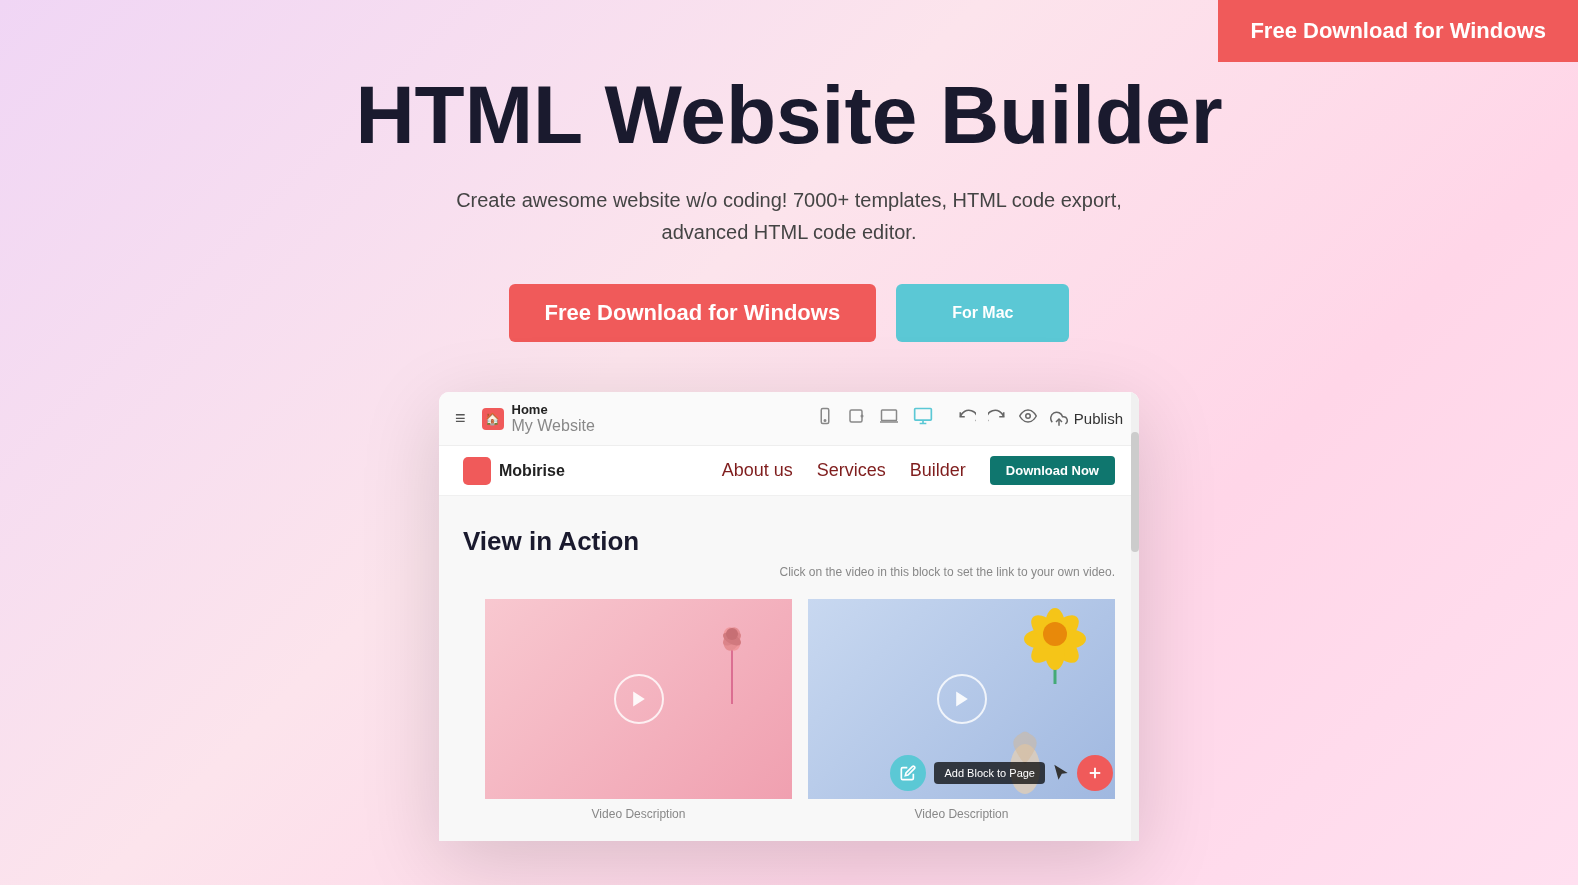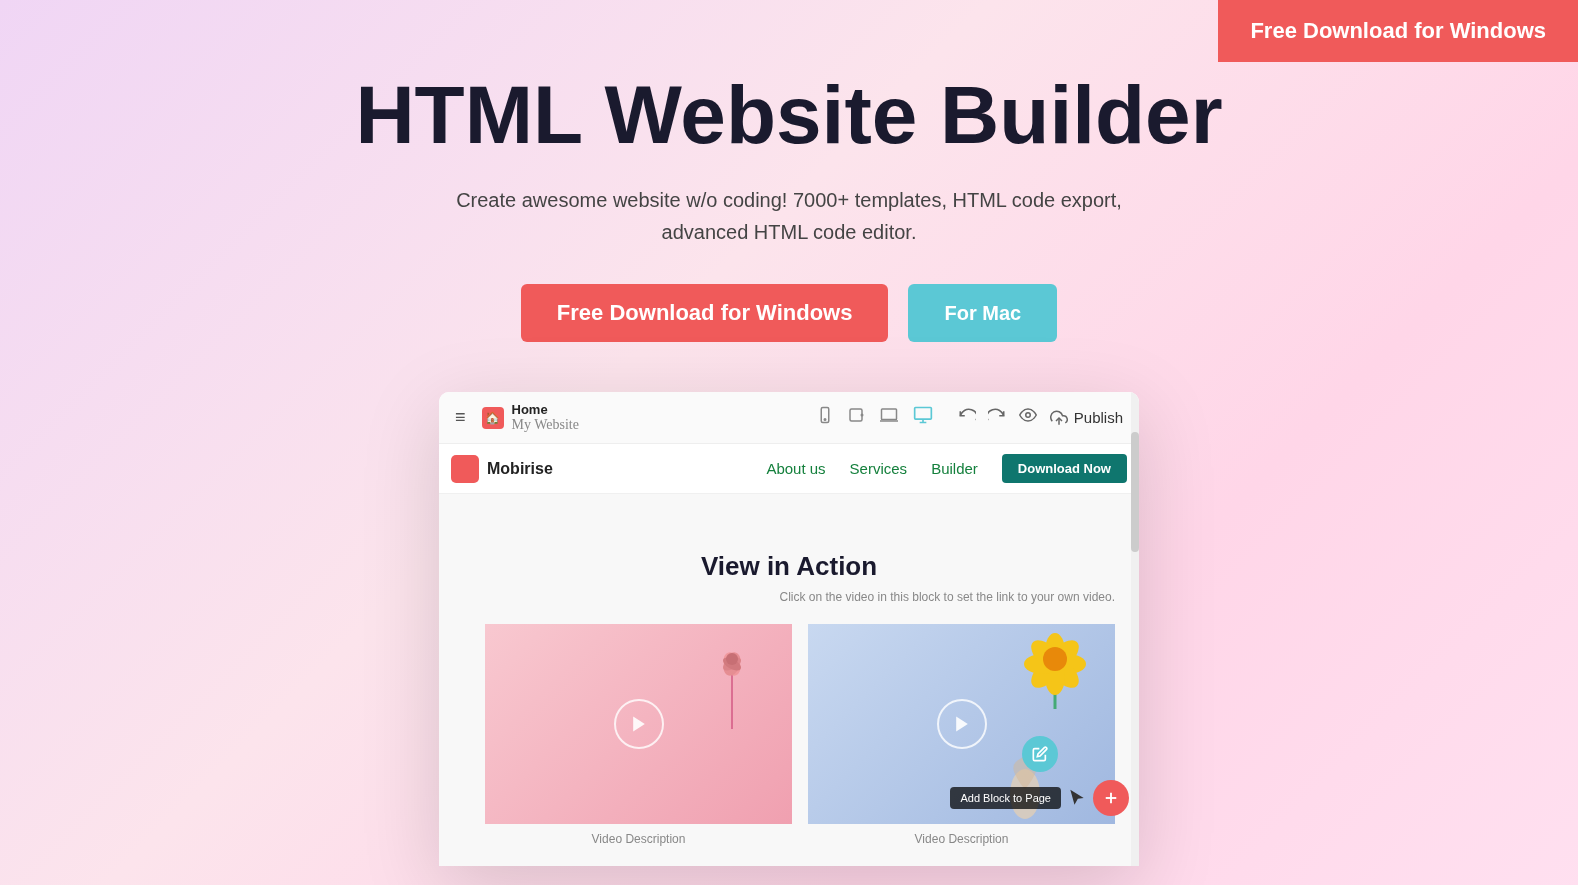--- a/index.html
+++ b/index.html
@@ -68,23 +68,23 @@
       font-weight: 700;
       padding: 16px 36px;
       border: none;
       border-radius: 6px;
       cursor: pointer;
     }
 
     .btn-mac {
       background: #5bc8d5;
       color: white;
-      font-size: 20px;
+      font-size: 16px;
       font-weight: 700;
-      padding: 16px 36px;
+      padding: 16px 56px;
       border: none;
       border-radius: 6px;
       cursor: pointer;
     }
 
     
     .mockup-container {
       width: 700px;
       background: white;
       border-radius: 10px 10px 0 0;
@@ -134,23 +134,22 @@
       flex-direction: column;
     }
 
     .toolbar-home-title {
       font-size: 13px;
       font-weight: 600;
       color: #222;
     }
 
     .toolbar-home-sub {
-      font-size: 14px;
+      font-size: 16px;
       color: #888;
-      font-family: Liberation Serif, serif;
     }
 
     .toolbar-device-icons {
       display: flex;
       gap: 12px;
       align-items: center;
       margin: 0 16px;
     }
 
     .device-icon {
@@ -187,21 +186,21 @@
       font-size: 15px;
       color: #333;
       font-weight: 500;
       text-align: center;
     }
 
     
     .inner-nav {
       display: flex;
       align-items: flex-end;
-      padding: 10px 12px;
+      padding: 10px 24px;
       background: white;
       border-bottom: 1px solid #f0f0f0;
     }
 
     .inner-logo {
       display: flex;
       align-items: center;
       gap: 8px;
       margin-right: auto;
     }
@@ -219,22 +218,22 @@
       color: #222;
     }
 
     .inner-nav-links {
       display: flex;
       align-items: center;
       gap: 24px;
     }
 
     .inner-nav-link {
-      font-size: 15px;
-      color: #15803d;
+      font-size: 18px;
+      color: #7f1d1d;
       cursor: pointer;
     }
 
     .inner-nav-cta {
       background: #0f766e;
       color: white;
       font-size: 13px;
       font-weight: 600;
       padding: 7px 16px;
       border-radius: 4px;
@@ -245,23 +244,22 @@
     
     .inner-content {
       background: #f8f8f8;
       padding: 30px 24px 20px;
     }
 
     .inner-section-title {
       font-size: 26px;
       font-weight: 800;
       color: #1a1a2e;
-      text-align: center;
+      text-align: left;
       margin-bottom: 8px;
-      margin-top: 27px;
     }
 
     .inner-section-sub {
       font-size: 12px;
       color: #888;
       text-align: right;
       margin-bottom: 20px;
     }
 
     .video-grid {
@@ -504,21 +502,21 @@
               <svg width="20" height="20" viewBox="0 0 24 24" fill="rgba(255,255,255,0.9)">
                 <polygon points="5,3 19,12 5,21"></polygon>
               </svg>
             </div>
           </div>
           <p class="video-desc">Video Description</p>
         </div>
       </div>
     </div>
 
-    <div style="position:absolute; right:10px; bottom:50px; display:flex; flex-direction:column; gap:8px; align-items:center;">
+    <div style="position:absolute; right:26px; bottom:50px; display:flex; gap:8px; align-items:center;">
       <div class="fab-edit">
         <svg width="16" height="16" viewBox="0 0 24 24" fill="none" stroke="white" stroke-width="2.5">
           <path d="M11 4H4a2 2 0 00-2 2v14a2 2 0 002 2h14a2 2 0 002-2v-7"></path>
           <path d="M18.5 2.5a2.121 2.121 0 013 3L12 15l-4 1 1-4 9.5-9.5z"></path>
         </svg>
       </div>
 
       <div style="display:flex; align-items:center; gap:6px;">
         <div style="background:rgba(0,0,0,0.72); color:white; font-size:11px; padding:5px 10px; border-radius:4px; white-space:nowrap;">Add Block to Page</div>
 

